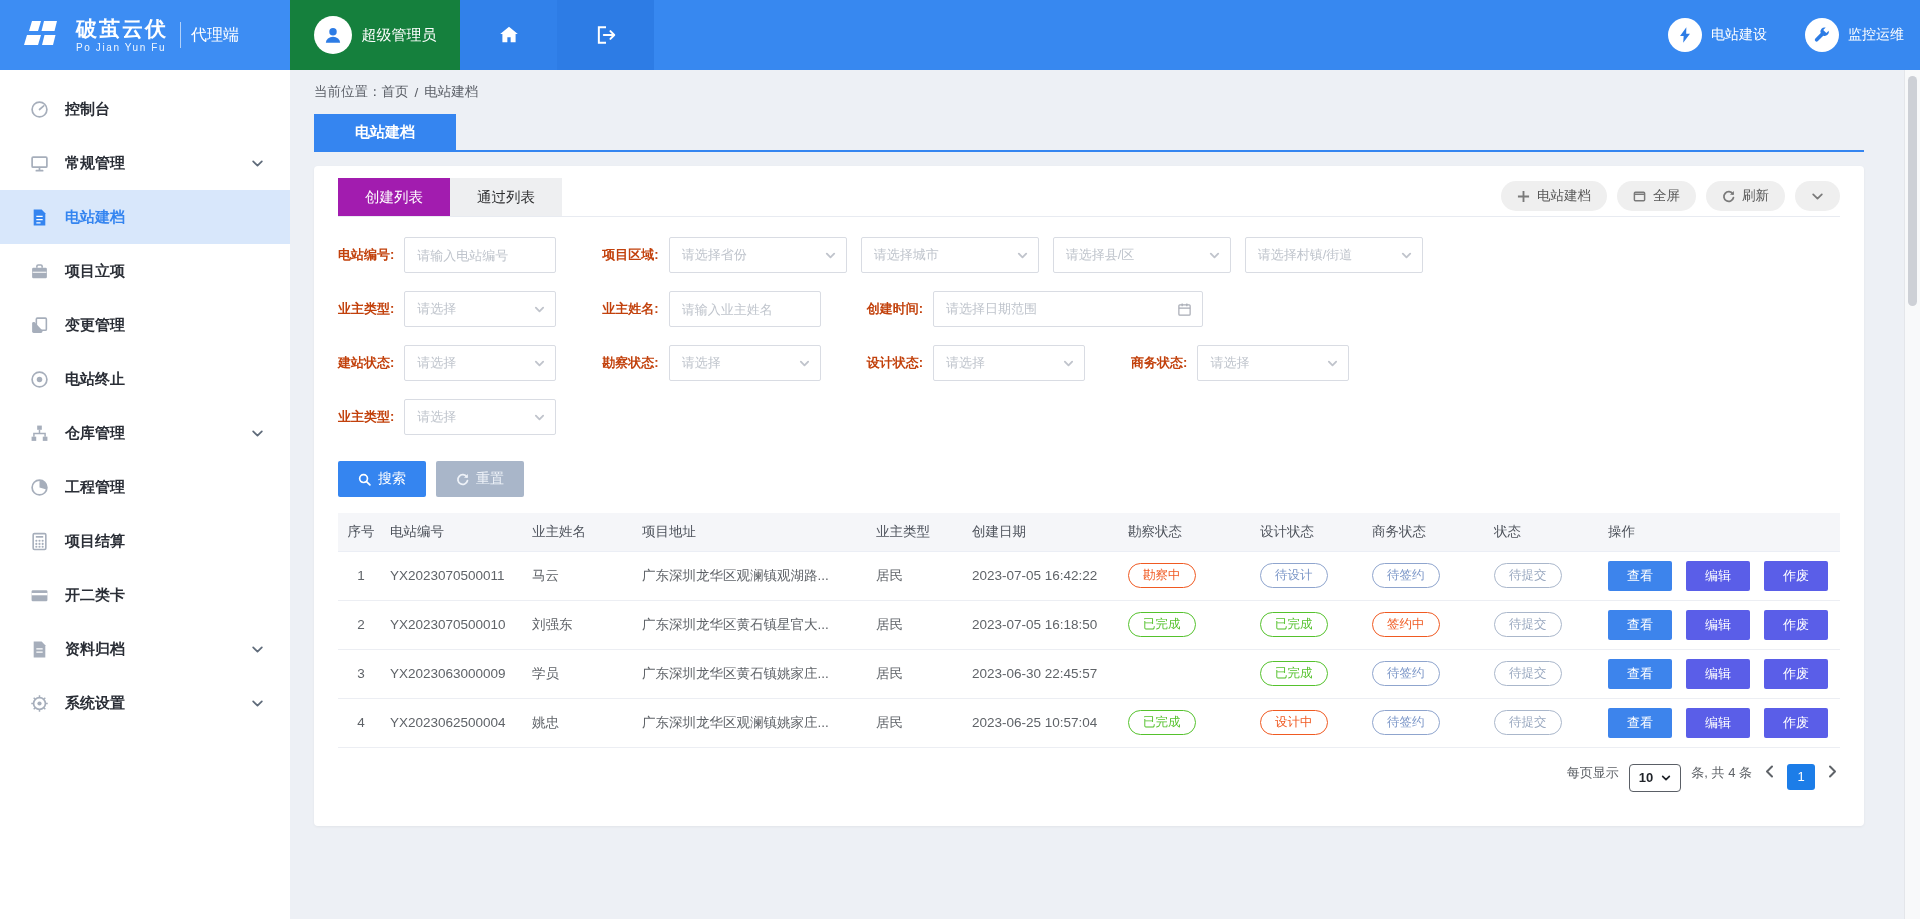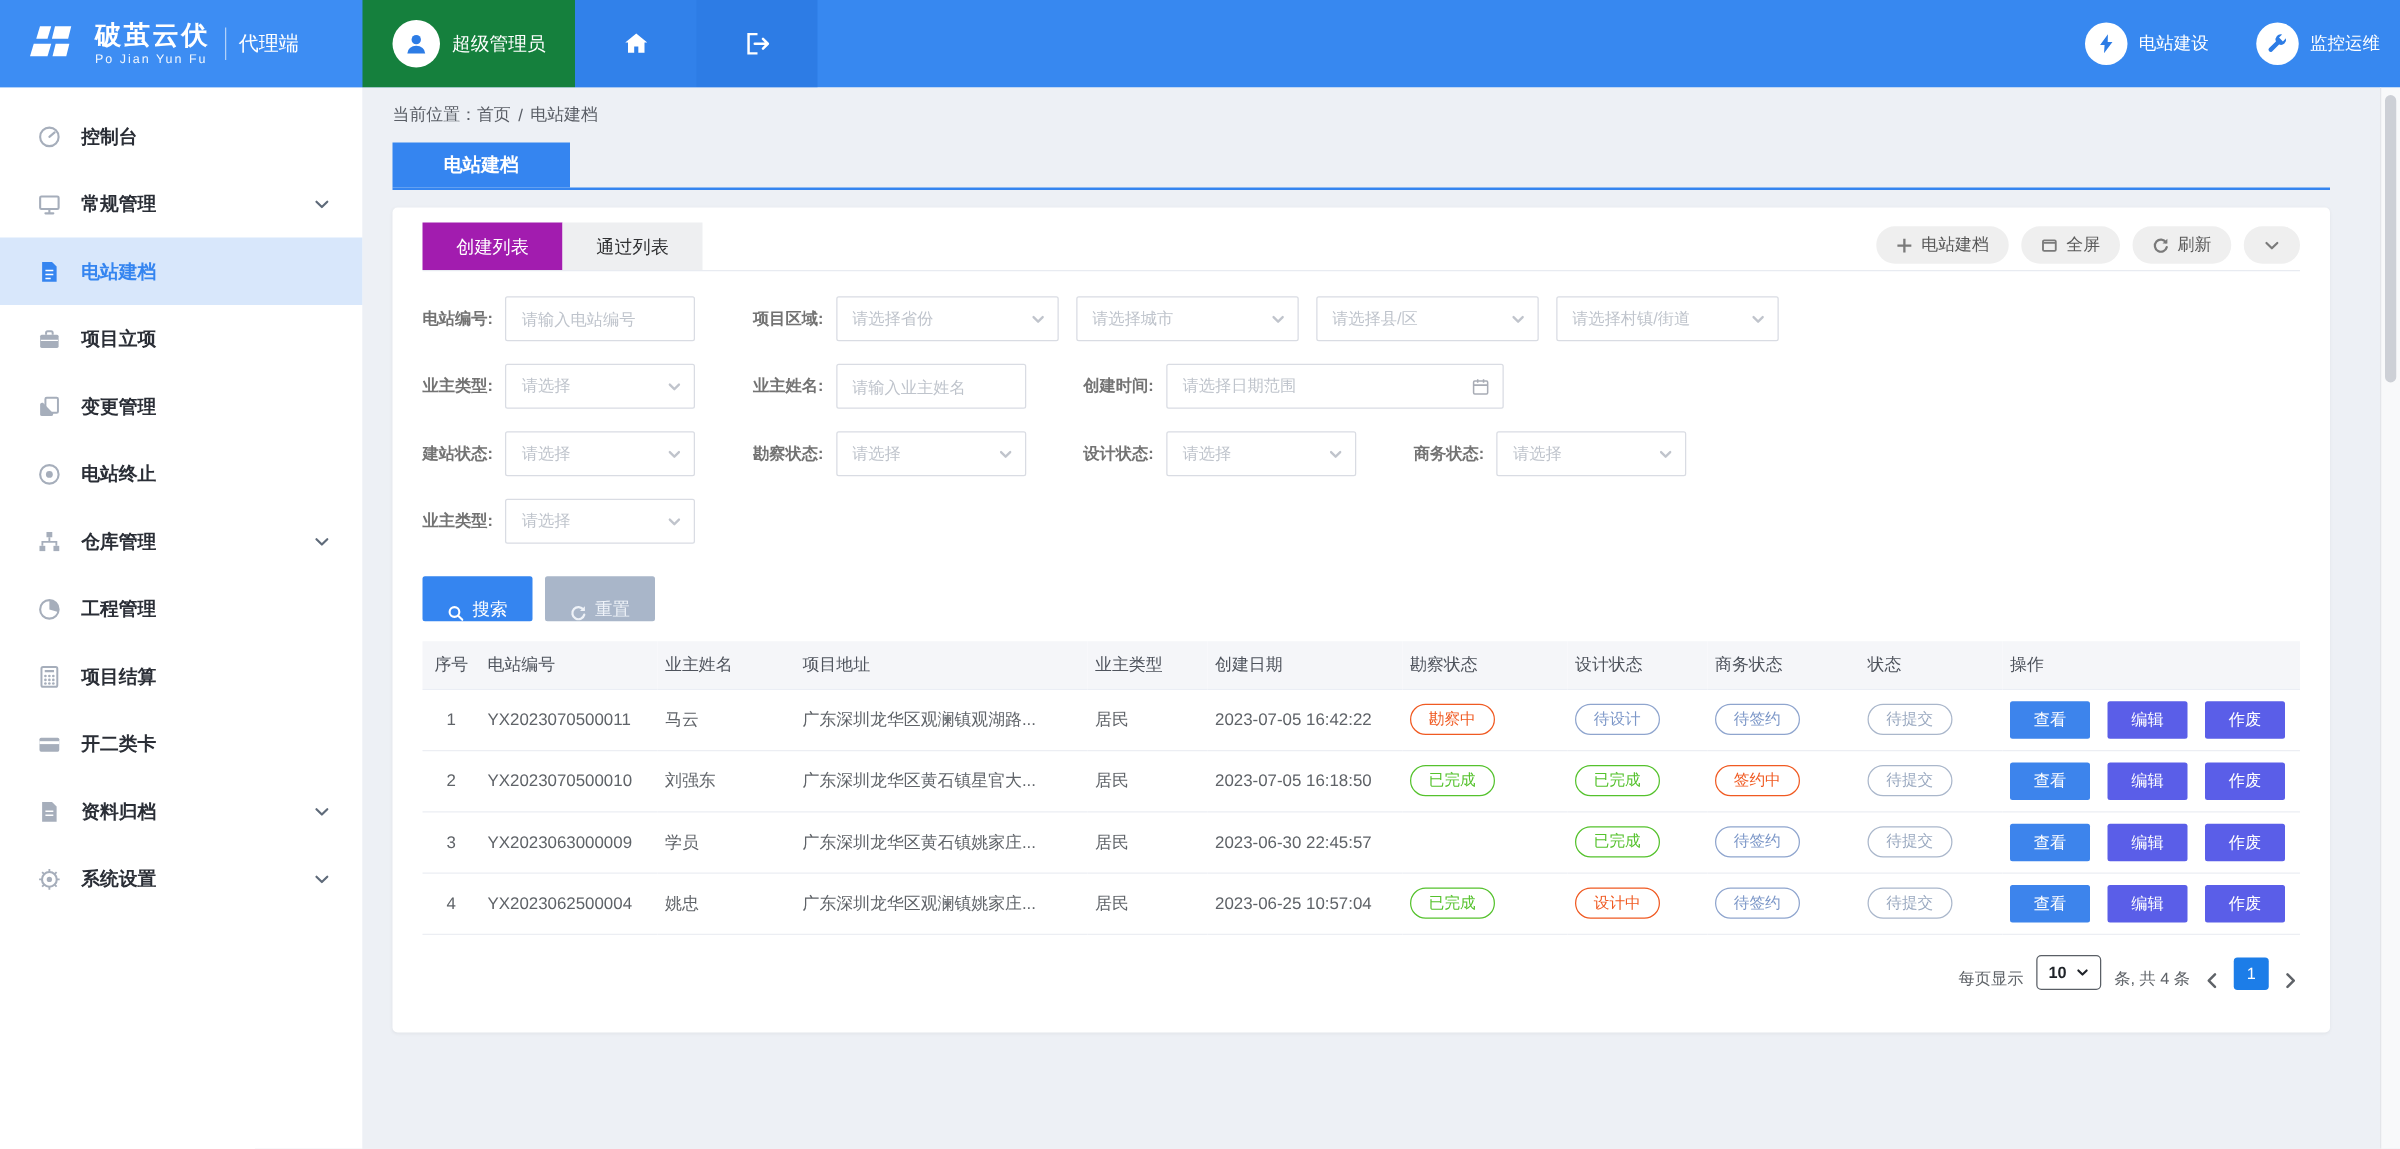--- a/index.html
+++ b/index.html
@@ -67,37 +67,37 @@
   .pill-btn { height:30px; border-radius:15px; background:#EFEFEF; color:#595959; font-size:13.5px;
     display:inline-flex; align-items:center; gap:7px; padding:0 16px; margin-left:10px; cursor:pointer; }
   .pill-btn .icn { width:13px; height:13px; color:#7A7A7A; }
 
   
   #filters { margin-top:20px; }
   .frow { display:flex; align-items:center; margin-bottom:18px; }
   .ffield { display:flex; align-items:center; margin-left:46px; }
   .ffield.first { margin-left:0; }
   .ffield.nolabel { margin-left:14px; }
-  .flabel { font-size:13px; font-weight:700; color:#737373; margin-right:10px; white-space:nowrap; }
+  .flabel { font-size:13px; font-weight:700; color:#c2410c; margin-right:10px; white-space:nowrap; }
   .fip { width:152px; height:36px; border:1px solid #D9DCE3; border-radius:2px; padding:11px 12px;
     font-size:13px; color:#333; outline:none; font-family:inherit; }
   .fip::placeholder { color:#BFC4CC; }
   .fsel, .fdate { height:36px; border:1px solid #D9DCE3; border-radius:2px; background:#fff;
     display:flex; align-items:center; justify-content:space-between; padding:0 10px 0 12px;
     font-size:13px; cursor:pointer;gap:48px; }
   .fsel { width:152px; }
   .frow-0 .fsel { width:178px; }
   .fdate { width:270px; }
   .fsel .ph, .fdate .ph { color:#BFC4CC; white-space:nowrap; overflow:hidden; }
   .fsel .caret { width:11px; height:11px; color:#C0C4CC; }
   .fdate .cal { width:15px; height:15px; color:#A8ACB5; }
 
   .action-row { margin-top:26px; display:flex; gap:10px; }
   .btn-search, .btn-reset { width:88px; height:36px; border:none; border-radius:2px; font-size:14px;
-    display:flex; align-items:flex-end; justify-content:center; gap:7px; cursor:pointer; font-family:inherit; }
+    display:flex; align-items:center; justify-content:center; gap:7px; cursor:pointer; font-family:inherit; }
   .btn-search { background:#3585F0; color:#fff; }
   .btn-reset { background:#A9B6C9; color:#EEF2F8; }
   .btn-search .icn, .btn-reset .icn { width:13px; height:13px; }
 
   
   #data-table { margin-top:16px; width:100%; border-collapse:collapse; table-layout:fixed; }
   #data-table th { background:#F5F6F9; height:38px; font-size:13.5px; font-weight:400; color:#4E535C;
     text-align:left; padding:0 6px; border-bottom:1px solid #EBEEF5; white-space:nowrap; }
   #data-table td { height:49px; font-size:13.5px; color:#5F6368; padding:0 6px;
     border-bottom:1px solid #ECEEF3; vertical-align:middle; white-space:nowrap; overflow:hidden; }
@@ -106,21 +106,21 @@
   .p-orange { color:#F05A22; border-color:#F05A22; }
   .p-green  { color:#55C22D; border-color:#55C22D; }
   .p-blue   { color:#7C97C8; border-color:#8FA5CE; }
   .p-gray   { color:#9AA9C0; border-color:#AAB7CB; }
   .abtn { width:64px; height:30px; border:none; border-radius:2px; color:#fff; font-size:13px;
     margin-right:14px; cursor:pointer; font-family:inherit; }
   .a-view { background:#3D84EC; }
   .a-edit, .a-void { background:#5A5EE8; }
 
   
-  .pagination { margin-top:16px; display:flex; justify-content:flex-end; align-items:flex-end;
+  .pagination { margin-top:16px; display:flex; justify-content:flex-end; align-items:flex-start;
     font-size:13px; color:#5F6368; gap:10px; }
   .pp { display:inline-flex; align-items:center; gap:8px; border:1px solid #5A5F66; border-radius:4px;
     height:28px; padding:0 9px; color:#1F2329; font-weight:700; cursor:pointer; }
   .pp .icn { width:10px; height:10px; color:#1F2329; }
   .pg-arrow { width:15px; height:15px; color:#5F6368; cursor:pointer; }
   .pg-num { width:28px; height:26px; background:#1C7DE8; color:#fff; display:flex; align-items:center;
     justify-content:center; border-radius:3px; cursor:pointer; }
 </style>
 </head>
 <body>

